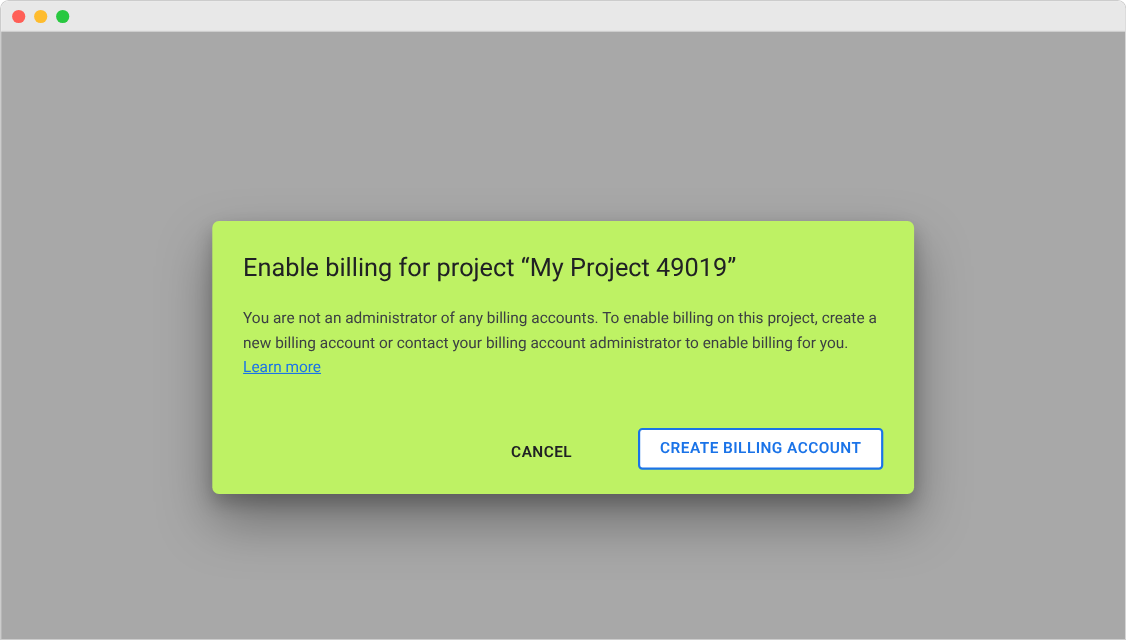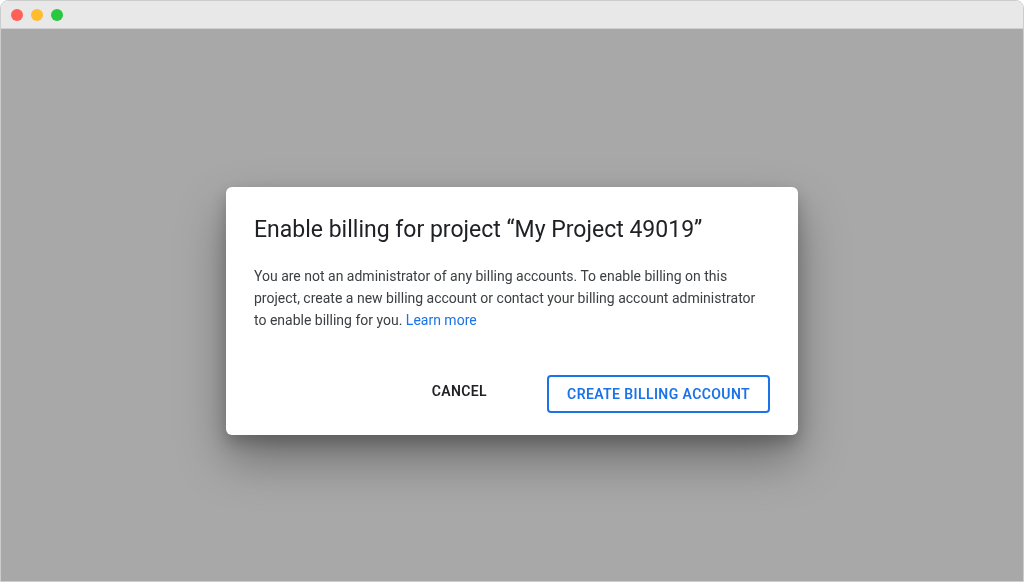--- a/index.html
+++ b/index.html
@@ -42,49 +42,50 @@
     .dot.green { background: #28c840; }
     .content-area {
       flex: 1;
       background: #a8a8a8;
       position: relative;
       display: flex;
       align-items: center;
       justify-content: center;
     }
     .dialog {
-      width: 572px;
-      background: #ffffff;
+      width: 638px;
+      background: #bef264;
       border-radius: 6px;
       box-shadow: 0 24px 48px rgba(0,0,0,0.35), 0 8px 16px rgba(0,0,0,0.2);
       padding: 28px 28px 22px 28px;
       position: relative;
-      top: 6px;
+      top: 20px;
     }
     .dialog-title {
       font-size: 23px;
       font-weight: 400;
       color: #202124;
       margin-bottom: 22px;
       line-height: 1.3;
     }
     .dialog-body {
       font-size: 14px;
       color: #3c4043;
       line-height: 1.55;
       margin-bottom: 44px;
     }
     .learn-more {
       color: #1a73e8;
+      text-decoration: underline;
       cursor: pointer;
     }
     .dialog-actions {
       display: flex;
       justify-content: flex-end;
-      align-items: flex-start;
+      align-items: flex-end;
       gap: 22px;
     }
     .btn-cancel {
       background: none;
       border: none;
       color: #202124;
       font-size: 14px;
       font-weight: 600;
       letter-spacing: 0.4px;
       cursor: pointer;

